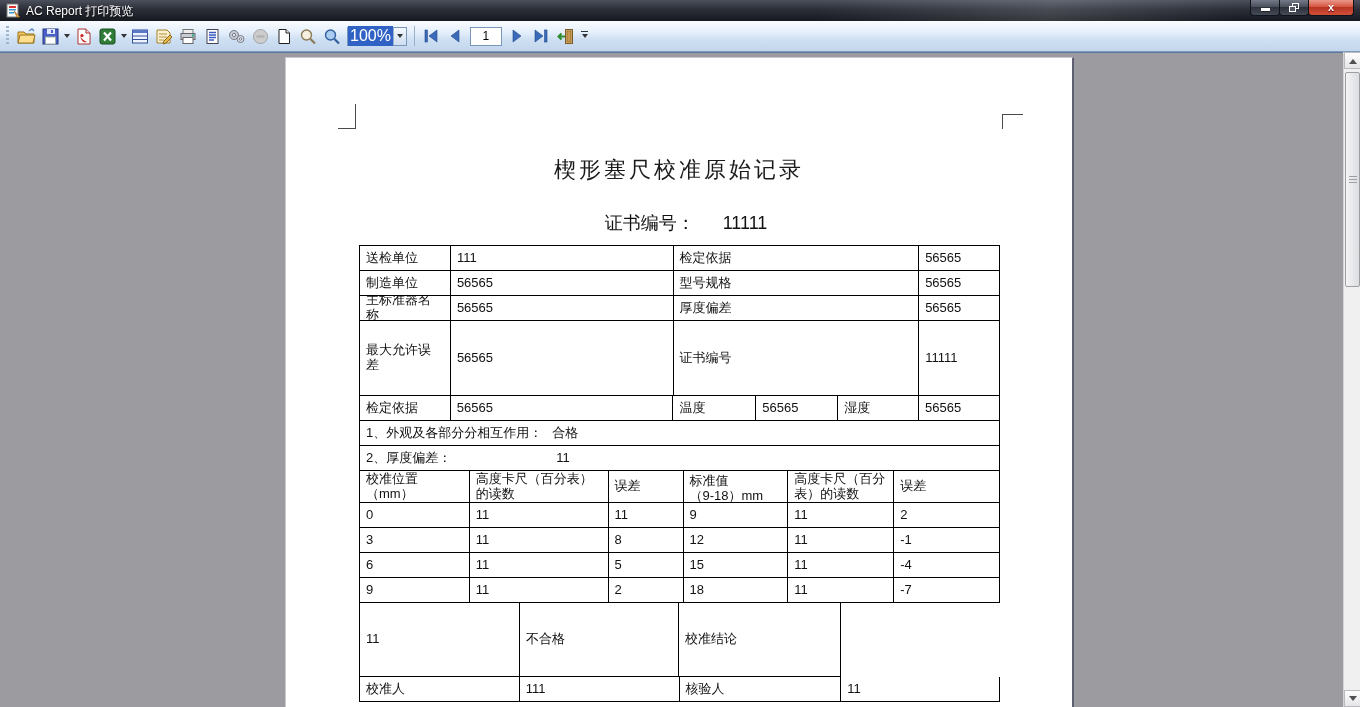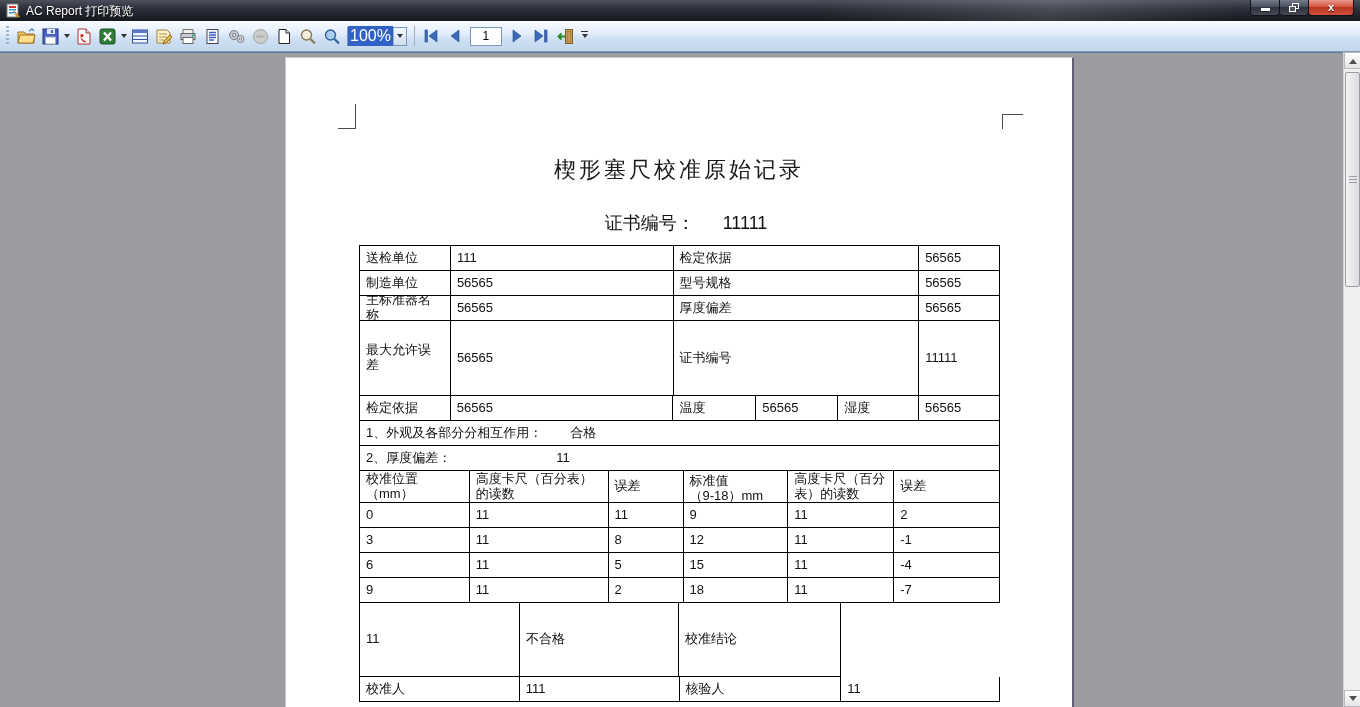--- a/index.html
+++ b/index.html
@@ -78,21 +78,21 @@
   .row { display:flex; }
   .cell { border-right:1px solid #000; border-bottom:1px solid #000;
     padding:2px 6px; display:flex; align-items:center; overflow:hidden; line-height:1.15; }
   .h25 { height:25px; } .h75 { height:75px; } .h32 { height:32px; } .h74 { height:74px; }
   .c91{width:91px;} .c223{width:223px;} .c246{width:246px;} .c81{width:81px;}
   .c83{width:83px;} .c82{width:82px;}
   .c110{width:110px;} .c139{width:139px;} .c75{width:75px;} .c105{width:105px;} .c106{width:106px;}
   .c160{width:160px;} .c162{width:162px;} .c159{width:159px;} .c641{width:641px;}
   .wrap { flex-wrap:wrap; align-content:center; display:block; padding-top:3px; }
   .lbl2 { display:block; }
-  .gap14 { margin-left:28px; } .gap105 { margin-left:105px; }
+  .gap14 { margin-left:10px; } .gap105 { margin-left:105px; }
 
   
   .vscroll { position:absolute; right:0; top:52px; width:17px; height:655px; background:#f0f0f0;
     border-left:1px solid #d4d4d4; }
   .sbtn { position:absolute; left:0; width:17px; height:17px;
     background:linear-gradient(to bottom,#fefefe,#e5e5e8); border:1px solid #b9b9bf;
     display:flex; align-items:center; justify-content:center; cursor:pointer; }
   .sbtn.up { top:0; } .sbtn.down { bottom:0; }
   .tri-up { width:0; height:0; border:4px solid transparent; border-bottom:5px solid #505050; margin-top:-3px; }
   .tri-down { width:0; height:0; border:4px solid transparent; border-top:5px solid #505050; margin-bottom:-3px; }

